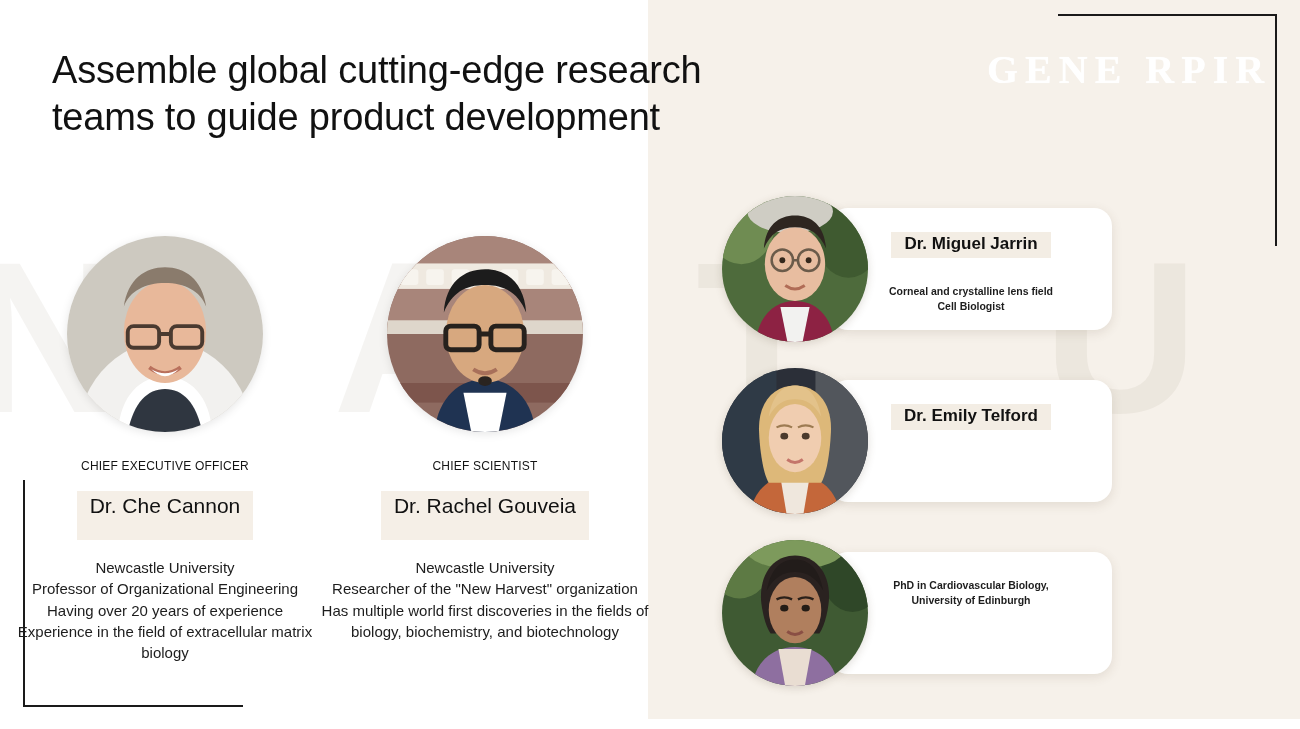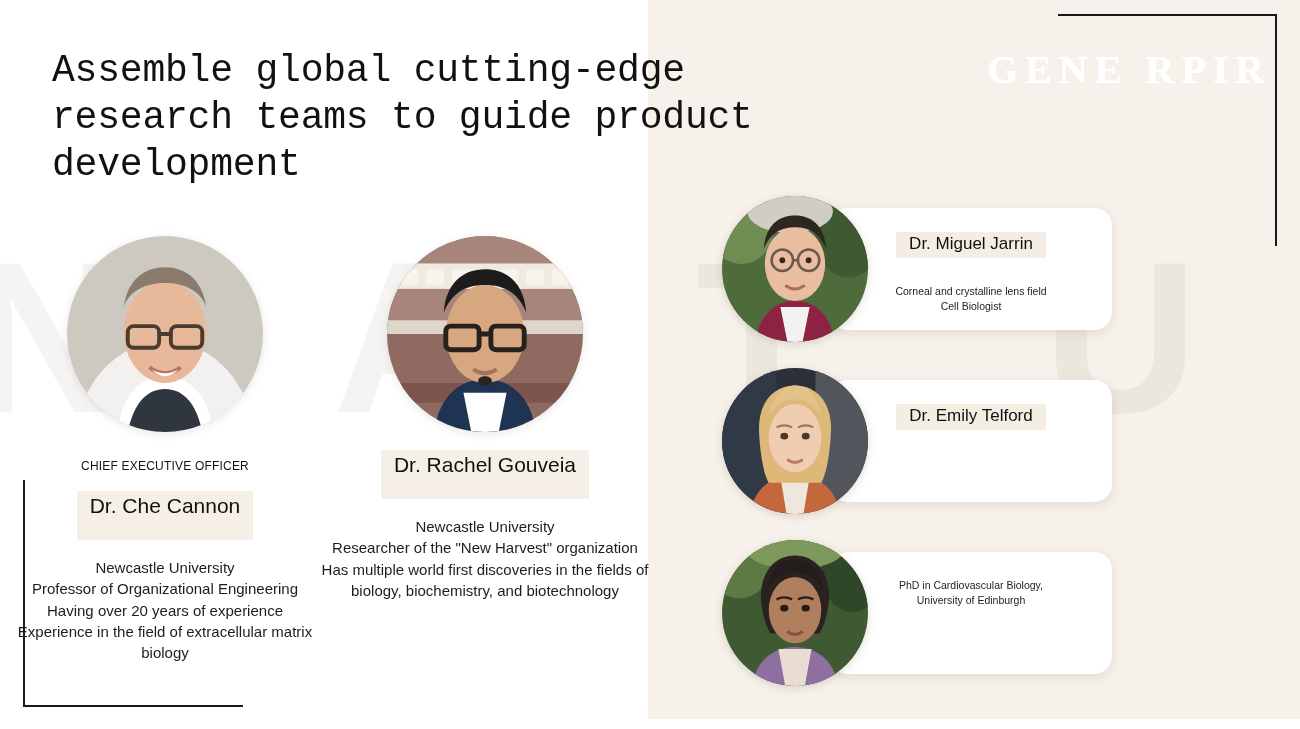--- a/index.html
+++ b/index.html
@@ -77,21 +77,20 @@
   
   .title {
     position:absolute;
     left:52px; top:47px;
     width:760px;
     font-size:38px;
     font-weight:400;
     line-height:1.24;
     color:#111111;
     letter-spacing:-0.2px;
-    font-family:Liberation Mono, monospace;
   }
 
   
   .leader {
     position:absolute;
     text-align:center;
   }
   .leader.l1 { left:0px;   top:236px; width:330px; }
   .leader.l2 { left:315px; top:236px; width:340px; }
 
@@ -139,20 +138,21 @@
   .member.m3 { top:540px; }
 
   .card {
     position:absolute;
     left:108px; top:12px;
     width:282px; height:122px;
     background:#ffffff;
     border-radius:18px;
     box-shadow:0 3px 11px rgba(90,70,50,0.13);
     text-align:center;
+    font-weight:bold;
   }
   .card-name {
     display:inline-block;
     margin-top:24px;
     padding:2px 13px 4px;
     background:#f3ede4;
     font-size:17px;
     color:#111111;
   }
   .card-desc {
@@ -241,20 +241,21 @@
           <ellipse cx="100" cy="100" rx="40" ry="50" fill="#d7a87f"></ellipse>
           <path d="M58 78c2-30 20-44 42-44s40 14 42 44c-8-20-22-28-42-28s-34 8-42 28z" fill="#1c1c1c"></path>
           <rect x="60" y="92" width="34" height="24" rx="5" fill="none" stroke="#26211d" stroke-width="5"></rect>
           <rect x="106" y="92" width="34" height="24" rx="5" fill="none" stroke="#26211d" stroke-width="5"></rect>
           <line x1="94" y1="100" x2="106" y2="100" stroke="#26211d" stroke-width="5"></line>
           <path d="M88 136q12 8 24 0" stroke="#a8705a" stroke-width="4" fill="none"></path>
           <ellipse cx="100" cy="148" rx="7" ry="5" fill="#2a2420"></ellipse>
         </svg>
       </div>
     </div>
+    <div class="role">CHIEF SCIENTIST</div>
     <div><span class="name-chip">Dr. Rachel Gouveia</span></div>
     <div class="bio" style="white-space:pre-line;">Newcastle University
 Researcher of the "New Harvest" organization
 Has multiple world first discoveries in the fields of
 biology, biochemistry, and biotechnology</div>
   </div>
 
   <div class="member m1">
     <div class="card">
       <span class="card-name">Dr. Miguel Jarrin</span>

